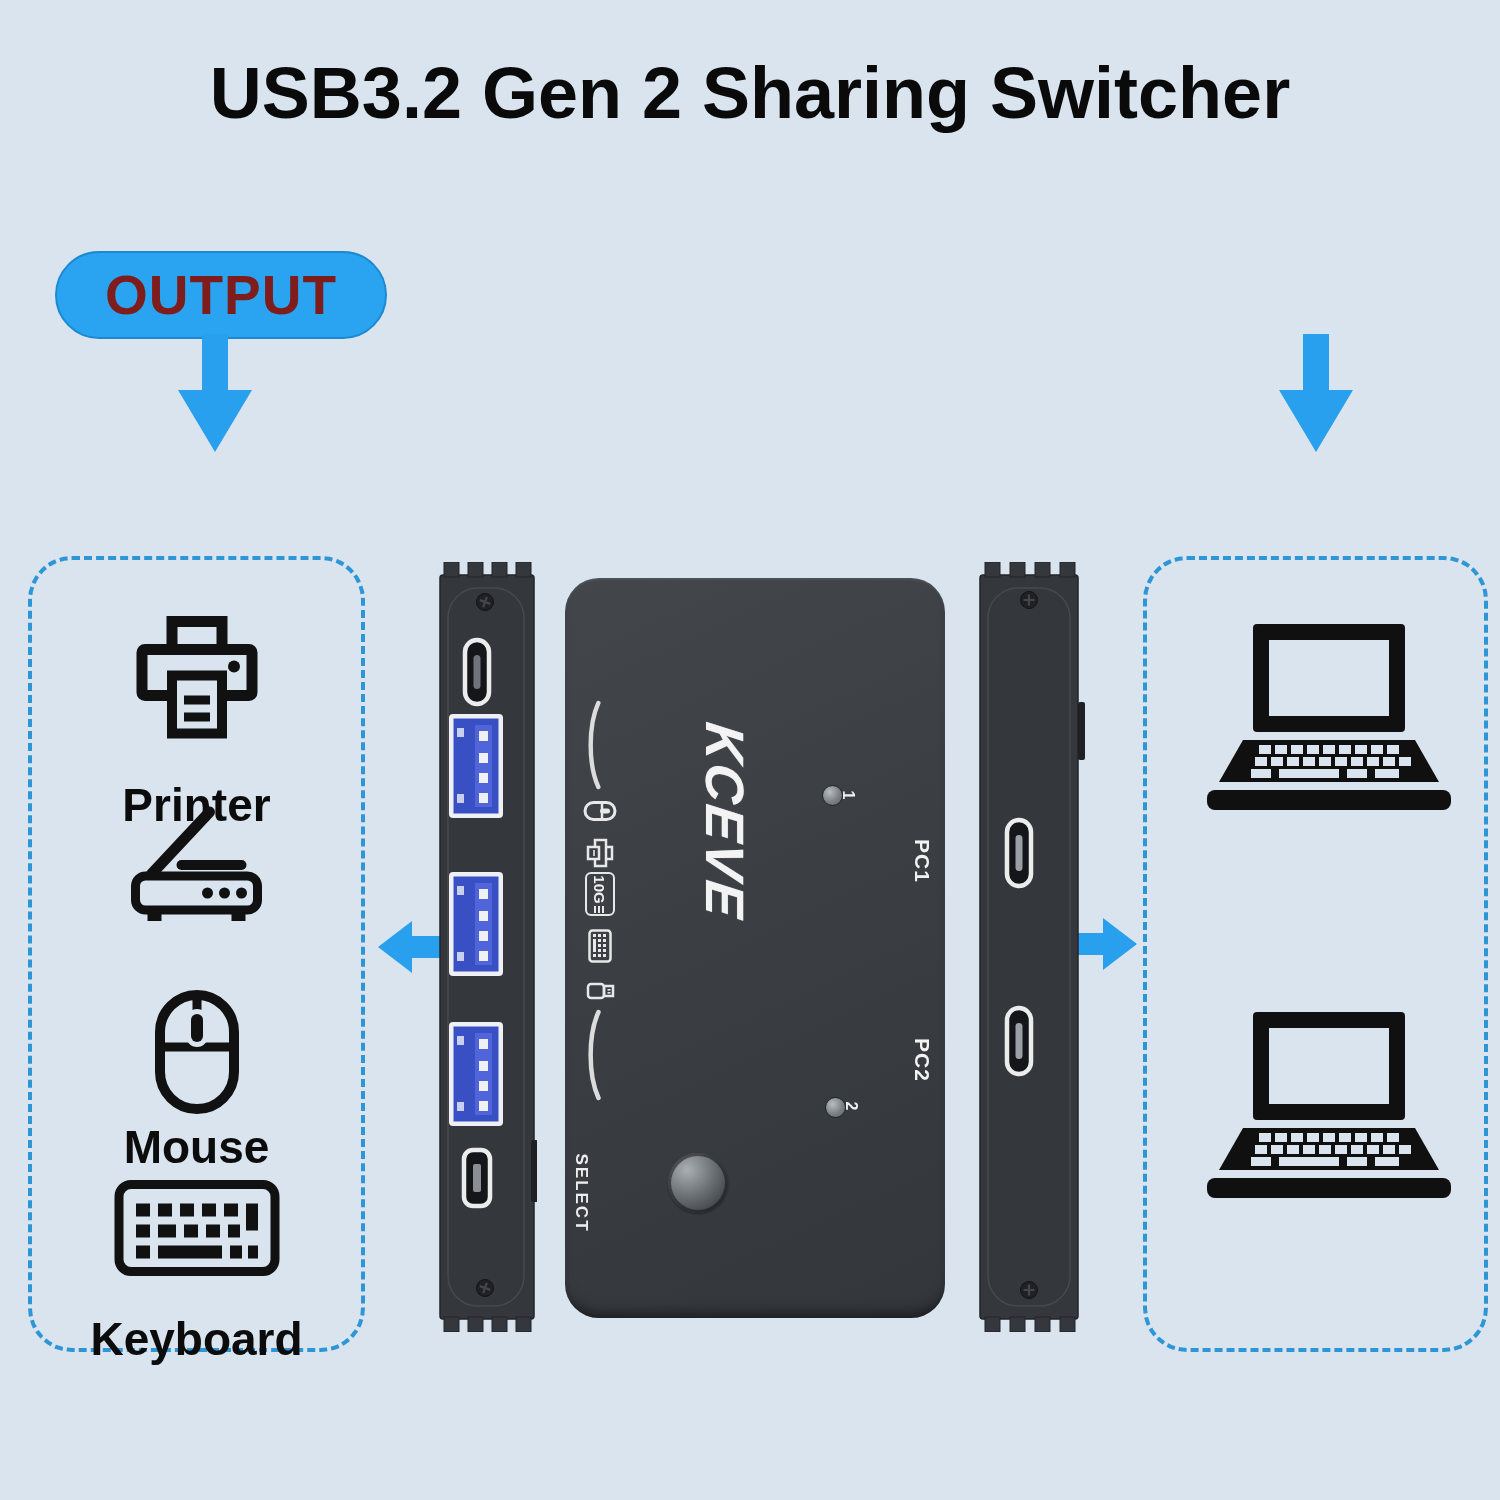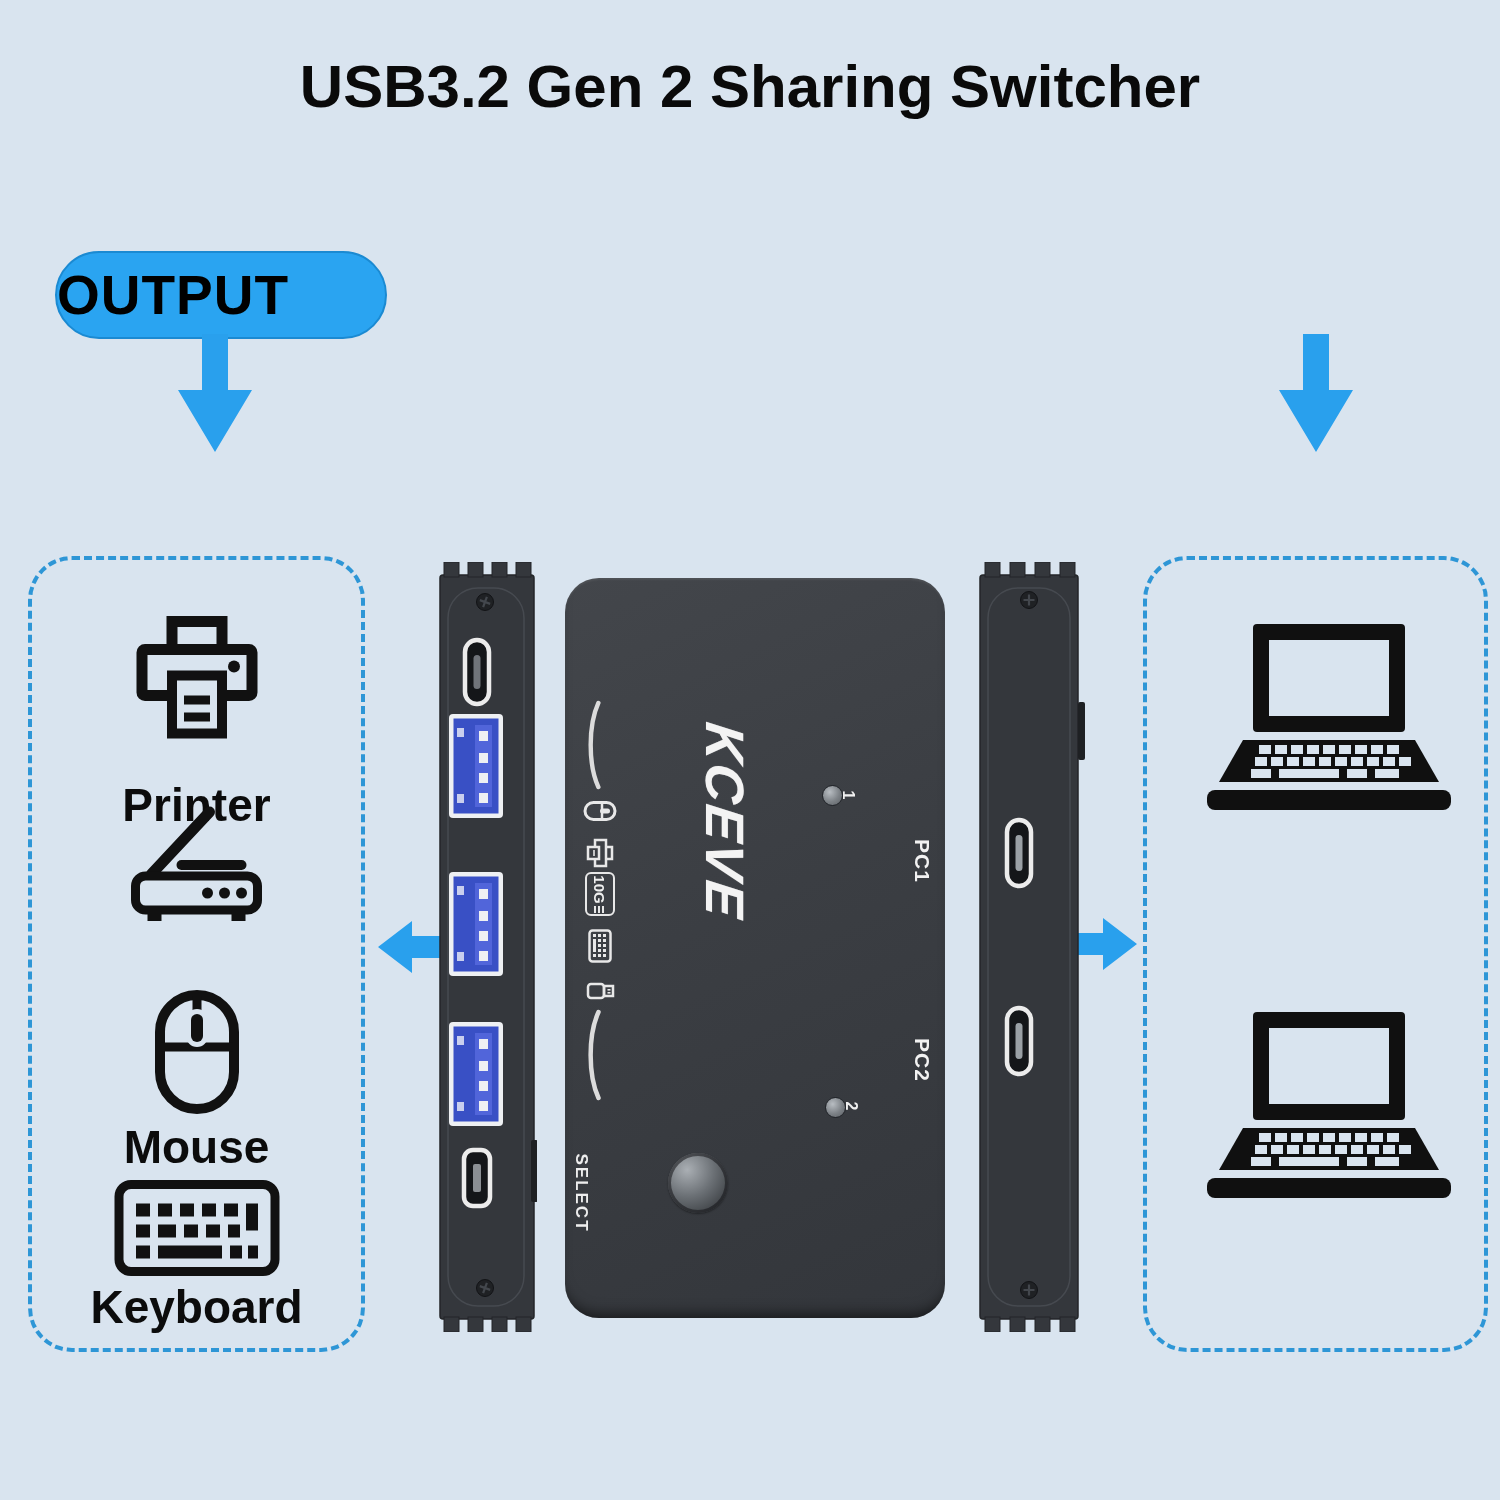--- a/index.html
+++ b/index.html
@@ -1,23 +1,23 @@
 <!DOCTYPE html>
 <html><head>
 <meta charset="utf-8">
 <style>
   html,body{margin:0;padding:0;background:#d9e4ef;}
   .stage{position:relative;width:1500px;height:1500px;background:#d9e4ef;overflow:hidden;
          font-family:"Liberation Sans",sans-serif;color:#0a0a0a;}
   .title{position:absolute;top:52px;left:0;width:100%;text-align:center;
-         font-size:60px;font-weight:bold;letter-spacing:0;color:#0a0a0a;}
+         font-size:72px;font-weight:bold;letter-spacing:0;color:#0a0a0a;}
   
   .pill{position:absolute;height:84px;background:#2aa4f1;border:2px solid #1b8ad2;border-radius:46px;
-        display:flex;align-items:center;
-        font-size:55px;font-weight:bold;letter-spacing:1px;color:#000000;}
+        display:flex;align-items:center;justify-content:center;
+        font-size:55px;font-weight:bold;letter-spacing:1px;color:#7f1d1d;}
   .pill.output{left:55px;top:251px;width:328px;}
   .pill.input{left:1142px;top:251px;width:322px;}
   .arrow{position:absolute;}
   
   .dashed-box{position:absolute;border:4px dashed #2e96d6;border-radius:44px;}
   .dashed-box.left{left:28px;top:556px;width:329px;height:788px;}
   .dashed-box.right{left:1143px;top:556px;width:337px;height:788px;}
   .dev-icon{position:absolute;left:50%;transform:translateX(-50%);}
   .dev-label{position:absolute;left:0;width:100%;text-align:center;
              font-size:46px;font-weight:bold;color:#0c0c0c;line-height:1;margin-top:28px;}
@@ -118,21 +118,21 @@
           <rect x="44" y="45" width="18" height="13"></rect>
           <rect x="70" y="45" width="14" height="13"></rect>
           <rect x="92" y="45" width="14" height="13"></rect>
           <rect x="114" y="45" width="12" height="13"></rect>
         <rect x="22" y="66" width="14" height="13"></rect>
           <rect x="44" y="66" width="64" height="13"></rect>
           <rect x="116" y="66" width="12" height="13"></rect>
           <rect x="134" y="66" width="10" height="13"></rect>
       </g>
     </svg>
-    <div class="dev-label" style="top:696px">Keyboard</div>
+    <div class="dev-label" style="top:728px">Keyboard</div>
   </div>
 
   <div class="dashed-box right">
     <svg class="dev-icon" style="left:182px;top:64px" width="260" height="196" viewBox="0 0 130 98">
       <rect x="27" y="0" width="76" height="54" rx="2" fill="#101010"></rect>
       <rect x="35" y="8" width="60" height="38" fill="#d9e4ef"></rect>
       <polygon points="22,58 108,58 120,79 10,79" fill="#101010"></polygon>
       <g fill="#d9e4ef">
         <rect x="30" y="60.5" width="6" height="4.5"></rect>
           <rect x="38" y="60.5" width="6" height="4.5"></rect>

